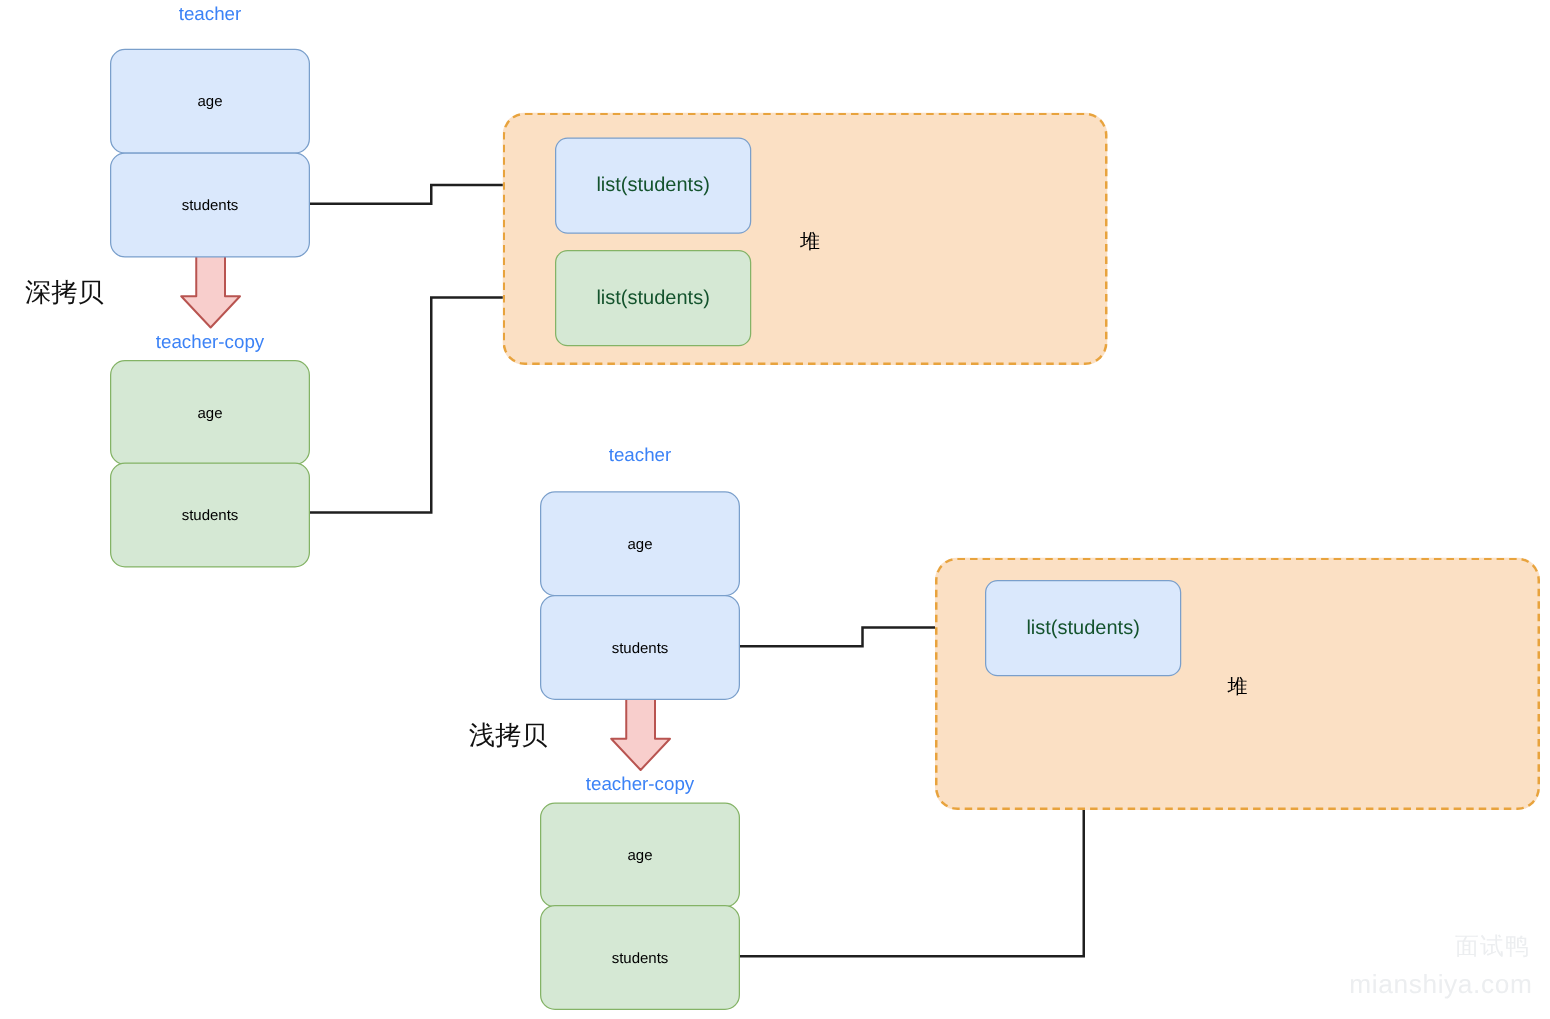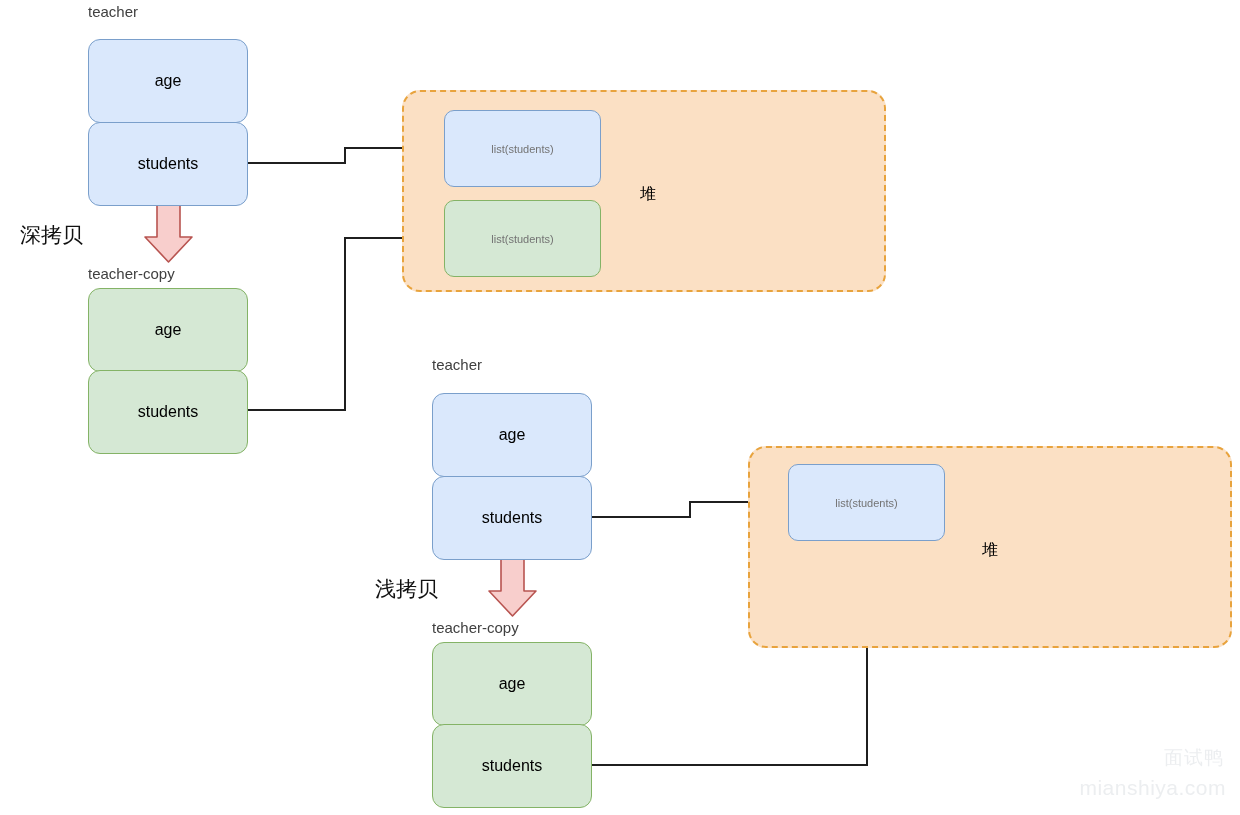--- a/index.html
+++ b/index.html
@@ -35,53 +35,53 @@
   }
 
   
   .fieldbox {
     position: absolute;
     box-sizing: border-box;
     border-radius: 12px;
     display: flex;
     align-items: center;
     justify-content: center;
-    font-size: 16px;
+    font-size: 12px;
     color: #000000;
     white-space: nowrap;
   }
   .blue {
     background: #dae8fc;
     border: 1.5px solid #7a9fcb;
   }
   .green {
     background: #d5e8d4;
     border: 1.5px solid #84b366;
   }
 
   
   .heapbox {
     position: absolute;
     box-sizing: border-box;
     border-radius: 10px;
     display: flex;
     align-items: center;
     justify-content: center;
-    font-size: 11px;
-    color: #737373;
+    font-size: 16px;
+    color: #14532d;
     white-space: nowrap;
   }
 
   
   .caption {
     position: absolute;
     font-size: 15px;
-    color: #404040;
-    white-space: nowrap;
-    text-align: left;
+    color: #3b82f6;
+    white-space: nowrap;
+    text-align: center;
     line-height: 1;
   }
   .cn-label {
     position: absolute;
     font-size: 21px;
     color: #111111;
     white-space: nowrap;
     line-height: 1;
     font-weight: 400;
   }

